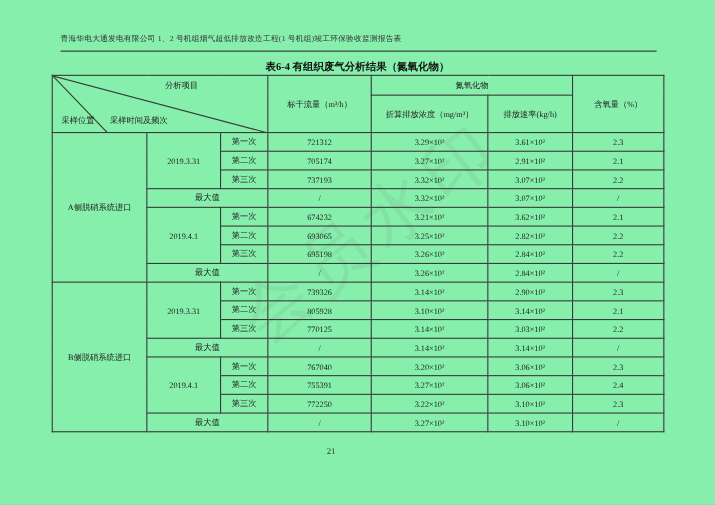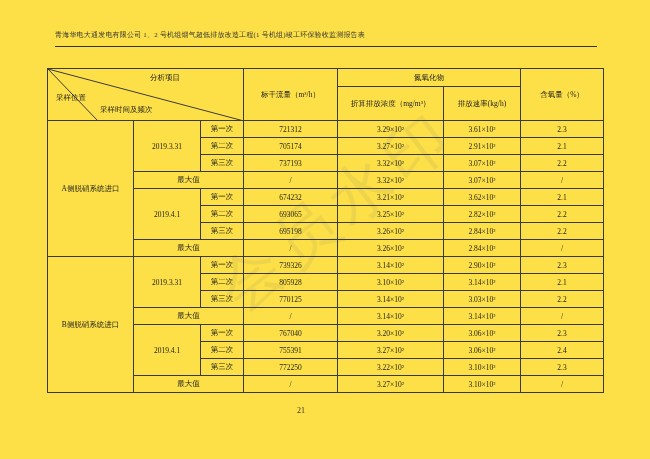--- a/index.html
+++ b/index.html
@@ -1,21 +1,21 @@
 <!DOCTYPE html>
 <html><head>
 <meta charset="utf-8">
 <style>
   * { margin: 0; padding: 0; box-sizing: border-box; }
   html, body { background: #888; }
   .page {
     position: relative;
     width: 650px; height: 459px;
     margin: 0 auto;
-    background: #fde047;
+    background: #86efac;
     font-family: "Liberation Serif", "DejaVu Serif", serif;
     color: #222;
     overflow: hidden;
   }
   .doc-header {
     position: absolute;
     left: 55px; top: 30px;
     width: 545px;
     font-size: 7px;
     letter-spacing: 0.2px;
@@ -63,21 +63,21 @@
   .corner-cell svg { position: absolute; left: 0; top: 0; }
   .corner-top {
     position: absolute; top: 4px; left: 102px;
     font-size: 7.5px; white-space: nowrap; font-family: Liberation Mono, monospace;
   }
   .corner-mid {
     position: absolute; bottom: 5px; left: 52px;
     font-size: 7.5px; white-space: nowrap; font-family: Liberation Serif, serif;
   }
   .corner-bottom {
-    position: absolute; bottom: 17px; left: 8px;
+    position: absolute; bottom: 5px; left: 8px;
     font-size: 7.5px; white-space: nowrap;
   }
   .watermark {
     position: absolute;
     left: 190px; top: 150px;
     width: 340px;
     font-size: 62px;
     color: rgba(110, 110, 110, 0.10);
     transform: rotate(-38deg);
     transform-origin: center;
@@ -95,20 +95,21 @@
   }
 </style>
 </head>
 <body>
 
 <div class="page">
 
   <div class="doc-header">青海华电大通发电有限公司 1、2 号机组烟气超低排放改造工程(1 号机组)竣工环保验收监测报告表</div>
   <div class="header-rule"></div>
 
+  <div class="table-title">表6-4  有组织废气分析结果（氮氧化物）</div>
 
   <div class="watermark">会员水印</div>
 
   <table class="report">
     <colgroup>
       <col style="width:86px">
         <col style="width:67px">
         <col style="width:43px">
       <col style="width:94px">
         <col style="width:106px">

